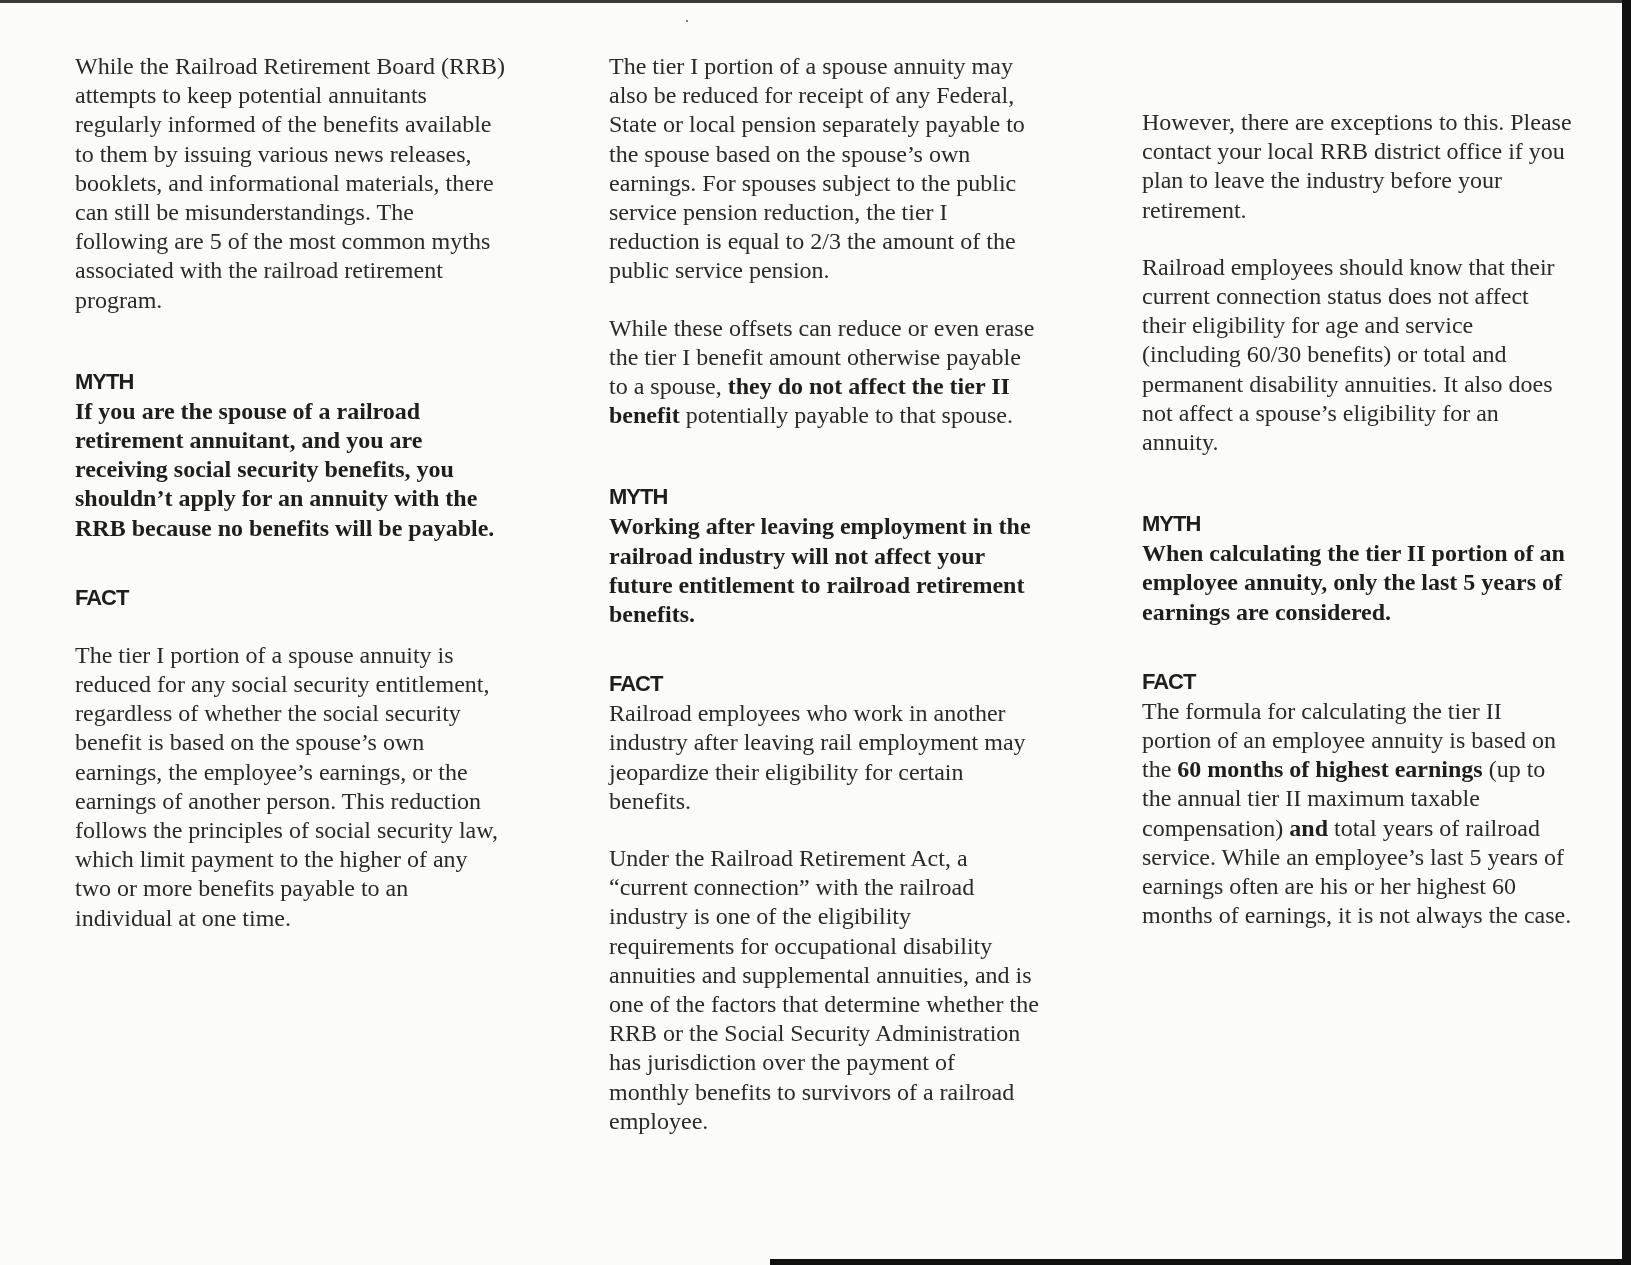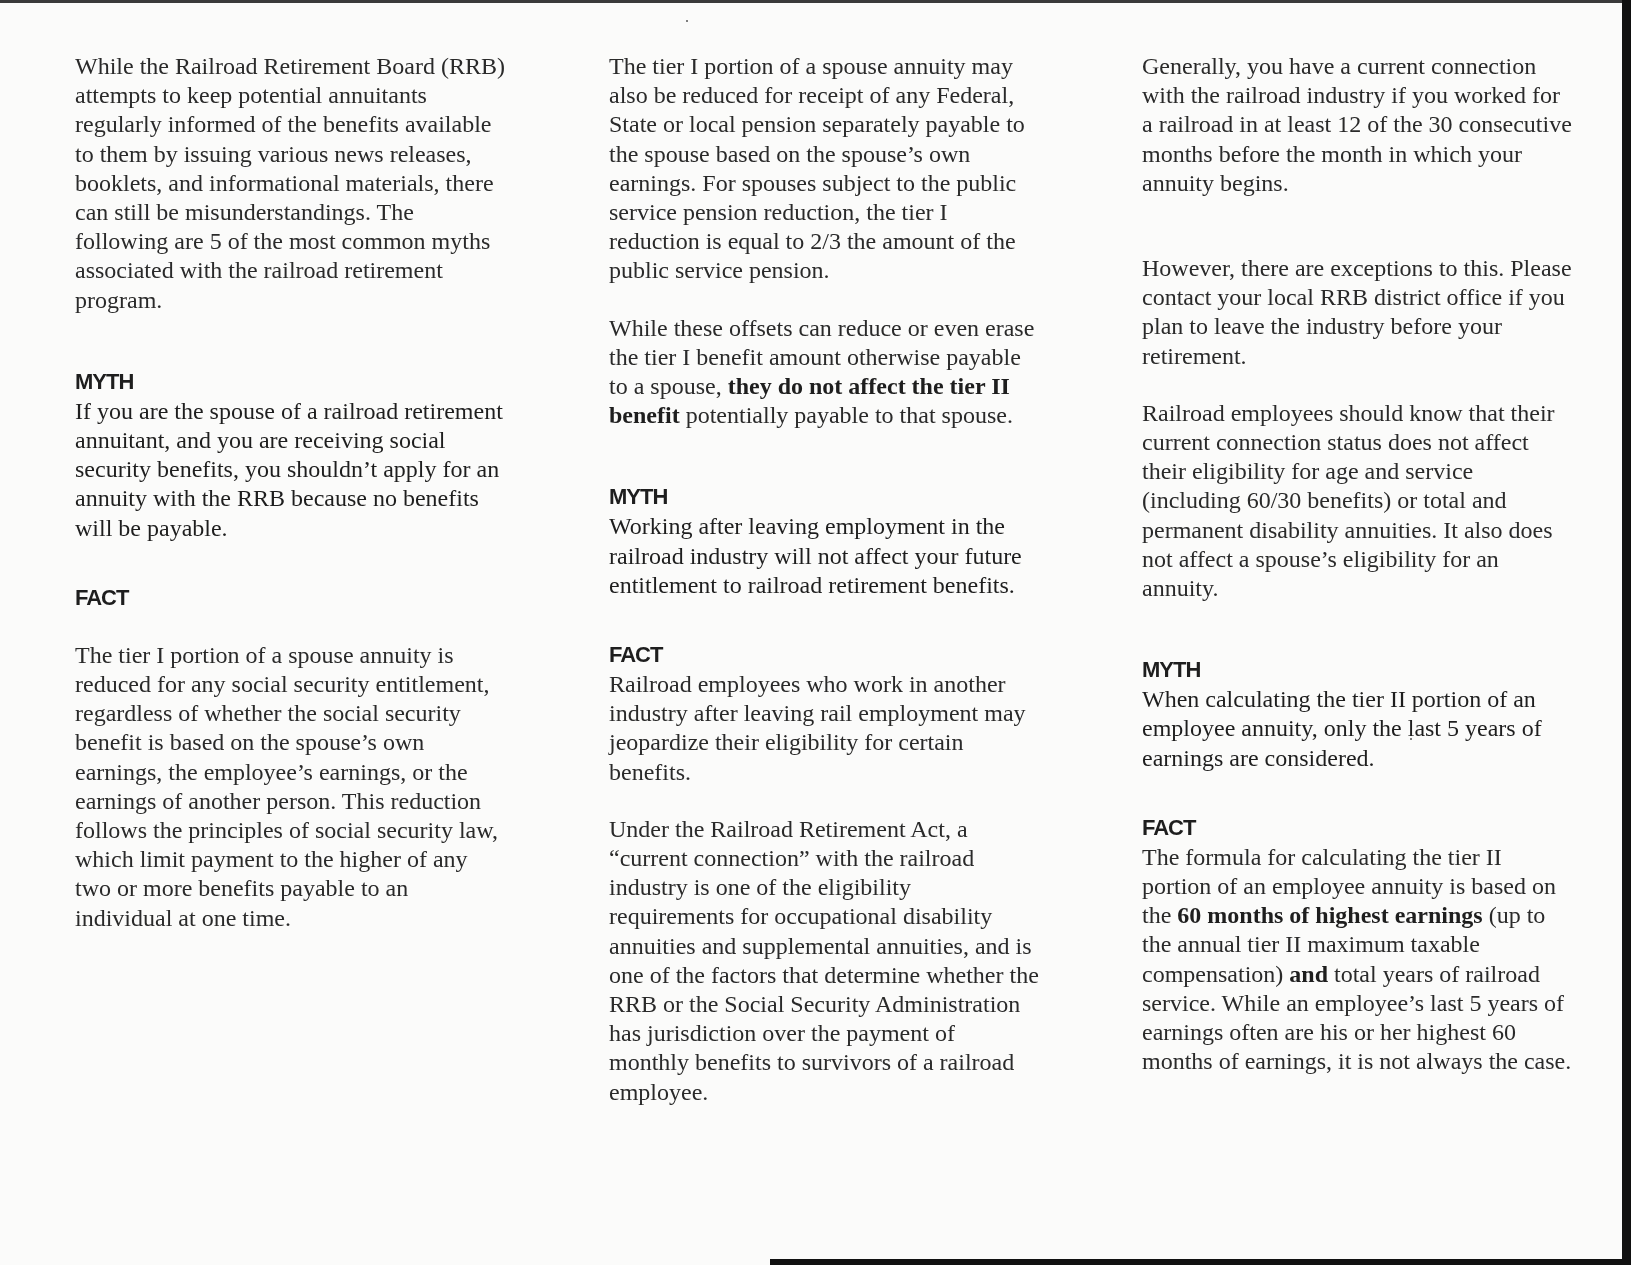--- a/index.html
+++ b/index.html
@@ -22,21 +22,21 @@
   p { margin: 0; font-size: 24px; line-height: 29.2px; }
   .gap-s { height: 28px; }
   .gap-m { height: 40px; }
   .gap-l { height: 52px; }
 
   .label {
     font-family: Liberation Sans, sans-serif;
     font-weight: bold; font-size: 22px; line-height: 30px; letter-spacing: -1px;
     color: #1e1e1e;
   }
-  .myth-text { font-weight: normal; color: #1e1e1e; }
+  .myth-text { font-weight: bold; color: #1e1e1e; }
   b { font-weight: bold; color: #1e1e1e; }
 </style>
 </head>
 <body>
 
 <div class="top-border"></div>
 <div class="right-border"></div>
 <div class="bottom-bar"></div>
 <div class="scan-dot" style="left:686px;top:20px;"></div>
 <div class="scan-dot" style="left:1410px;top:738px;"></div>
@@ -60,21 +60,20 @@
   <div class="label">MYTH</div>
   <p class="myth-text">Working after leaving employment in the railroad industry will not affect your future entitlement to railroad retirement benefits.</p>
   <div class="gap-m"></div>
   <div class="label">FACT</div>
   <p>Railroad employees who work in another industry after leaving rail employment may jeopardize their eligibility for certain benefits.</p>
   <div class="gap-s"></div>
   <p>Under the Railroad Retirement Act, a “current connection” with the railroad industry is one of the eligibility requirements for occupational disability annuities and supplemental annuities, and is one of the factors that determine whether the RRB or the Social Security Administration has jurisdiction over the payment of monthly benefits to survivors of a railroad employee.</p>
 </div>
 
 <div class="column col-3">
-  <p>Generally, you have a current connection with the railroad industry if you worked for a railroad in at least 12 of the 30 consecutive months before the month in which your annuity begins.</p>
   <div class="gap-s"></div>
   <div class="gap-s"></div>
   <p>However, there are exceptions to this.  Please contact your local RRB district office if you plan to leave the industry before your retirement.</p>
   <div class="gap-s"></div>
   <p>Railroad employees should know that their current connection status does not affect their eligibility for age and service (including 60/30 benefits) or total and permanent disability annuities.  It also does not affect a spouse’s eligibility for an annuity.</p>
   <div class="gap-l"></div>
   <div class="label">MYTH</div>
   <p class="myth-text">When calculating the tier II portion of an employee annuity, only the last 5 years of earnings are considered.</p>
   <div class="gap-m"></div>
   <div class="label">FACT</div>

